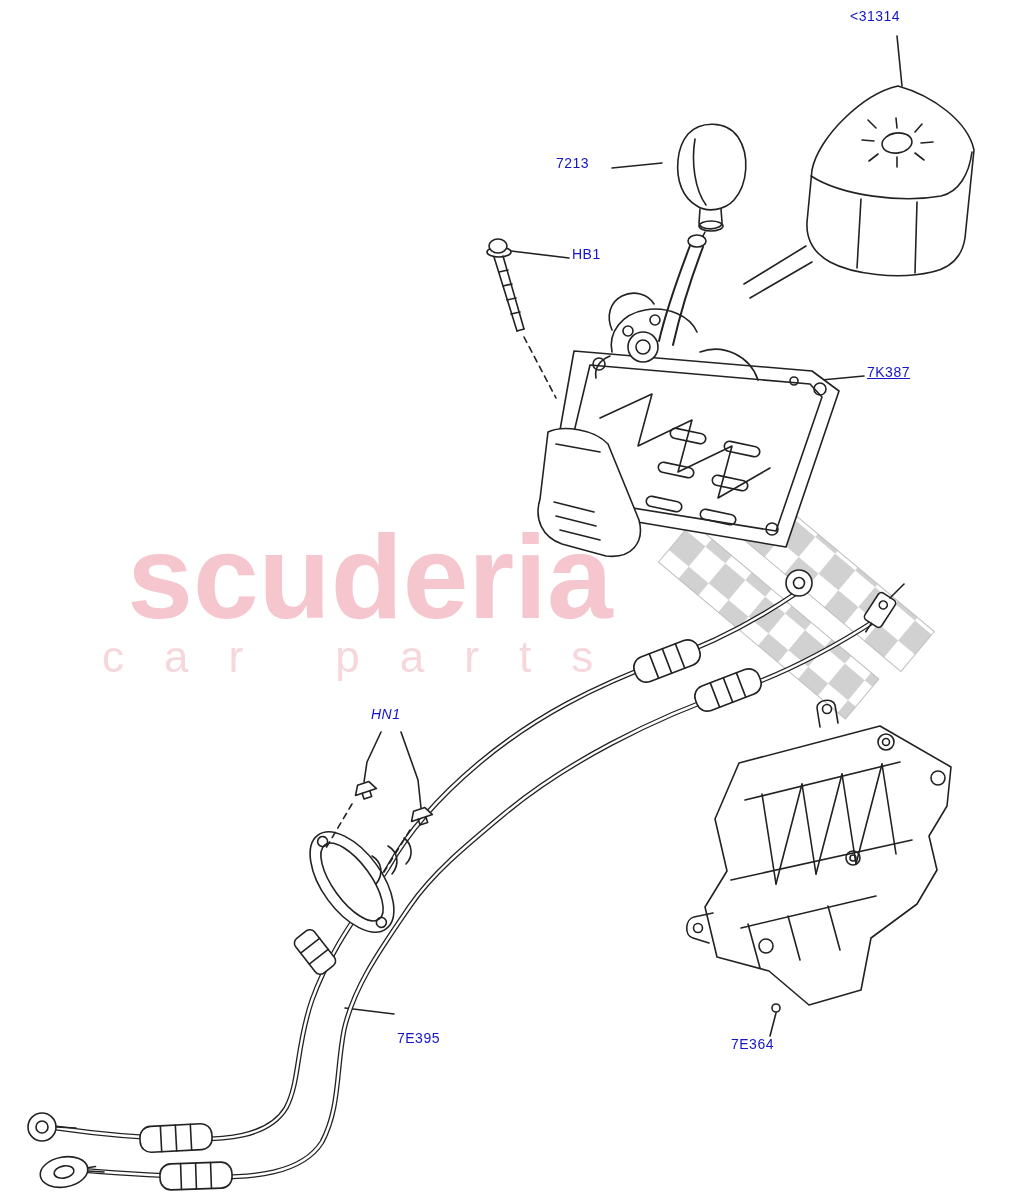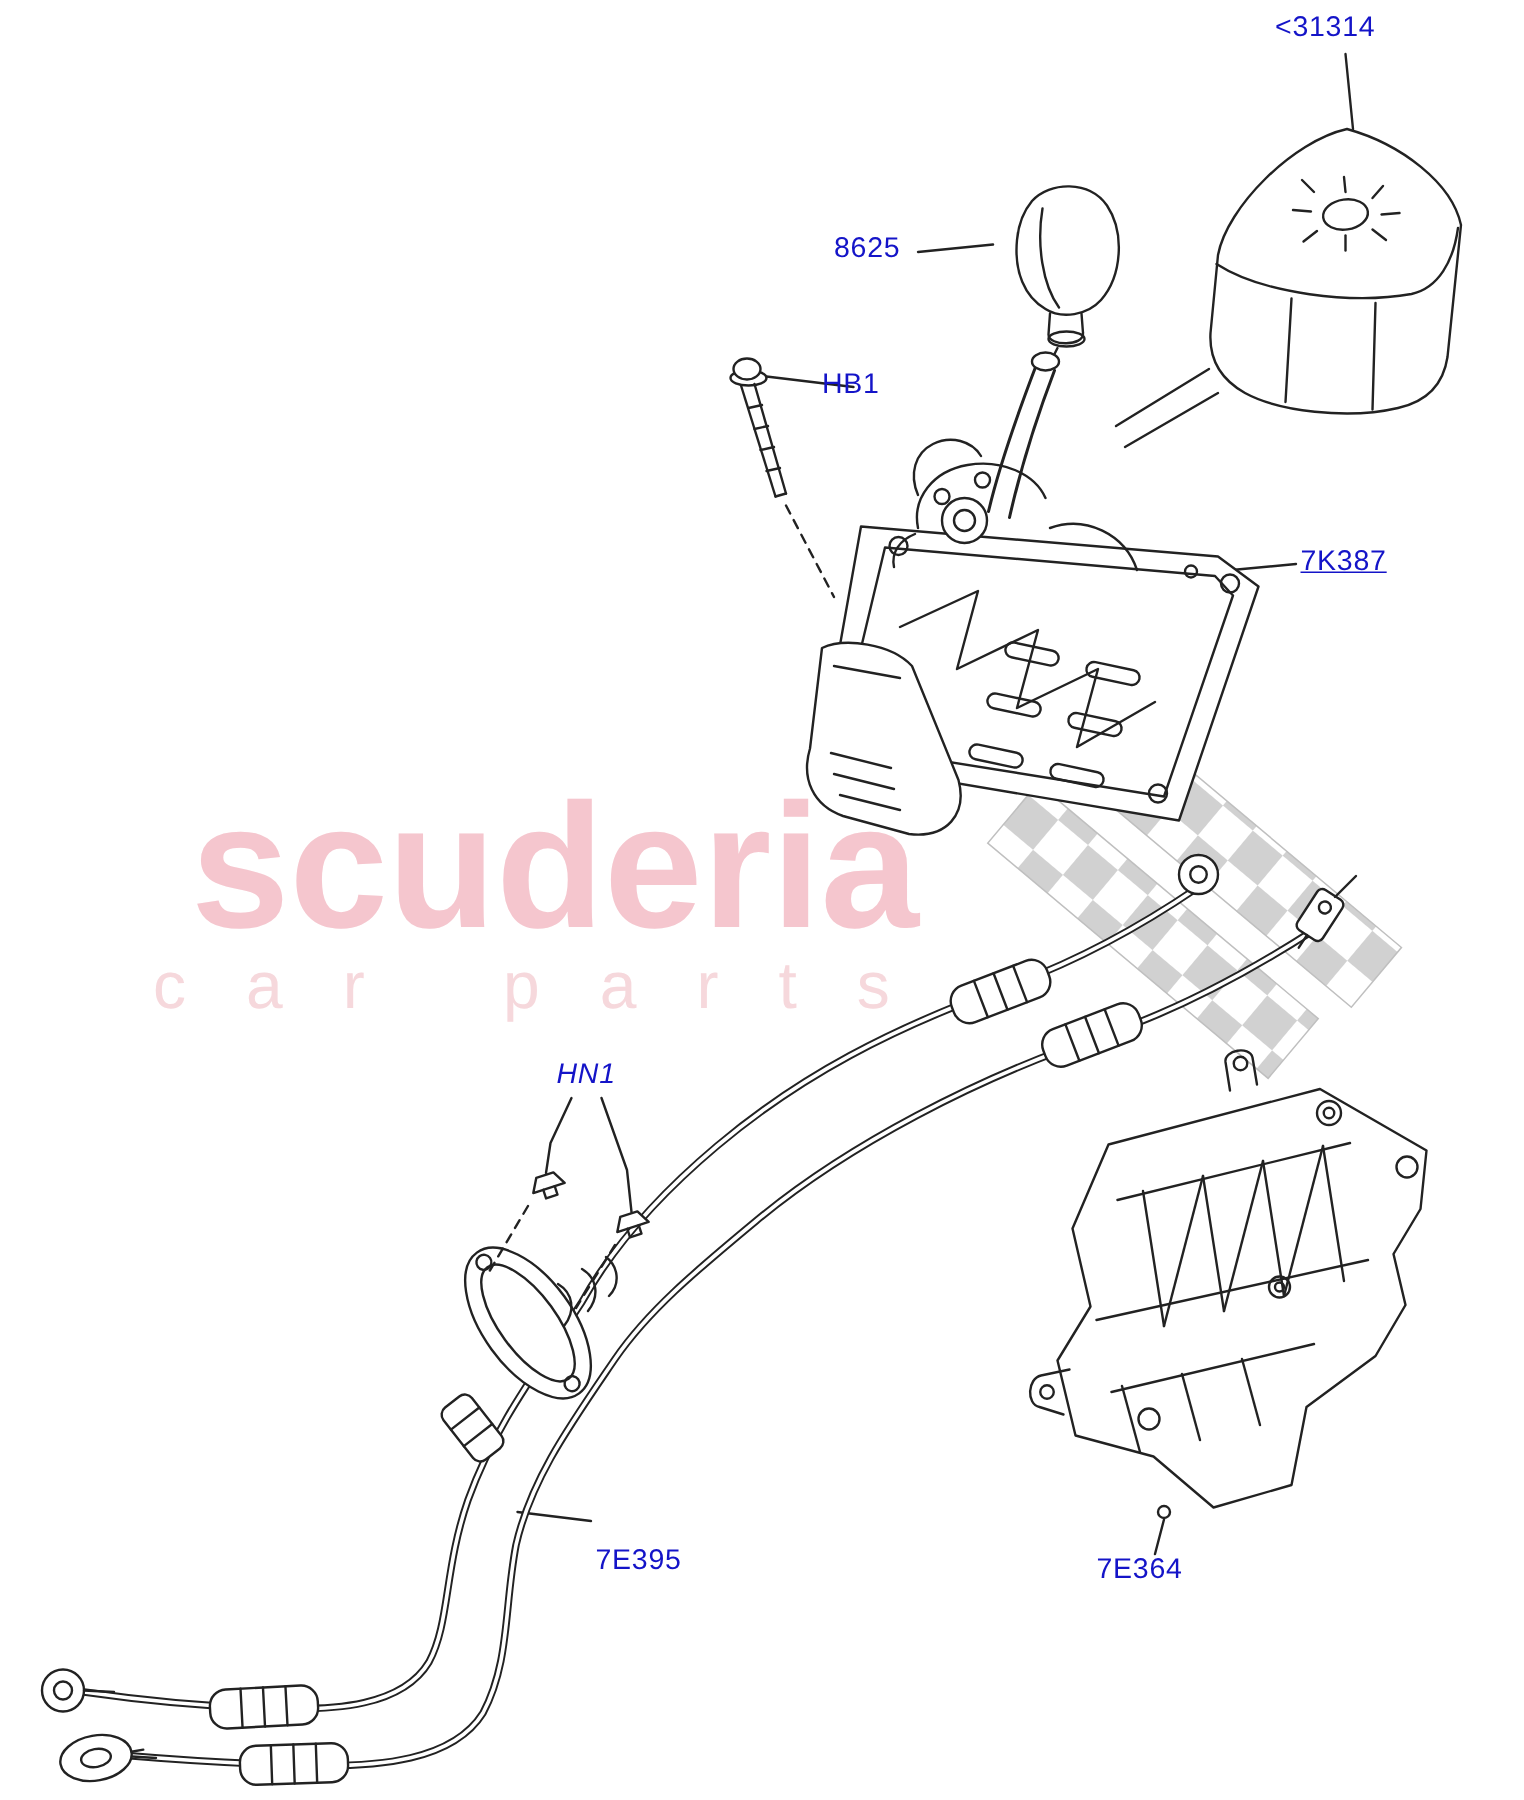--- a/index.html
+++ b/index.html
@@ -9,21 +9,21 @@
     position: relative;
     width: 1016px;
     height: 1200px;
     background: #ffffff;
     overflow: hidden;
   }
   .stage > svg { position: absolute; left: 0; top: 0; }
   .part-label {
     position: absolute;
     color: #1414c8;
-    font-size: 19px;
+    font-size: 14px;
     letter-spacing: 0.5px;
     white-space: nowrap;
     cursor: pointer;
     font-family: "Liberation Sans", sans-serif;
   }
   .drawing { stroke: #222222; stroke-width: 1.6; fill: none; stroke-linecap: round; stroke-linejoin: round; }
   .solid { fill: #ffffff; }
   .cable-out { stroke: #222222; stroke-width: 5; fill: none; stroke-linecap: round; }
   .cable-in  { stroke: #ffffff; stroke-width: 2.4; fill: none; stroke-linecap: round; }
   .dashed { stroke-dasharray: 6 5; }
@@ -260,20 +260,20 @@
       <circle cx="766" cy="946" r="7"></circle>
       <path d="M820,727 L817,708 C816,700 833,697 835,705 L838,723"></path>
       <circle cx="827" cy="709" r="4.5"></circle>
       <path d="M713,913 L694,917 C685,919 684,936 693,938 L709,943"></path>
       <circle cx="698" cy="928" r="4.5"></circle>
       <circle cx="776" cy="1008" r="4"></circle>
     </g>
   </svg>
 
   <div class="part-label" style="left:850px; top:8px;">&lt;31314</div>
-  <div class="part-label" style="left:556px; top:155px;">8625</div>
-  <div class="part-label" style="left:548px; top:246px;">HB1</div>
+  <div class="part-label" style="left:556px; top:155px;">7213</div>
+  <div class="part-label" style="left:572px; top:246px;">HB1</div>
   <div class="part-label" style="left:867px; top:364px;text-decoration:underline;">7K387</div>
   <div class="part-label" style="left:371px; top:706px;font-style:italic;">HN1</div>
   <div class="part-label" style="left:397px; top:1030px;">7E395</div>
   <div class="part-label" style="left:731px; top:1036px;">7E364</div>
 
 </div>
 
 </body></html>

